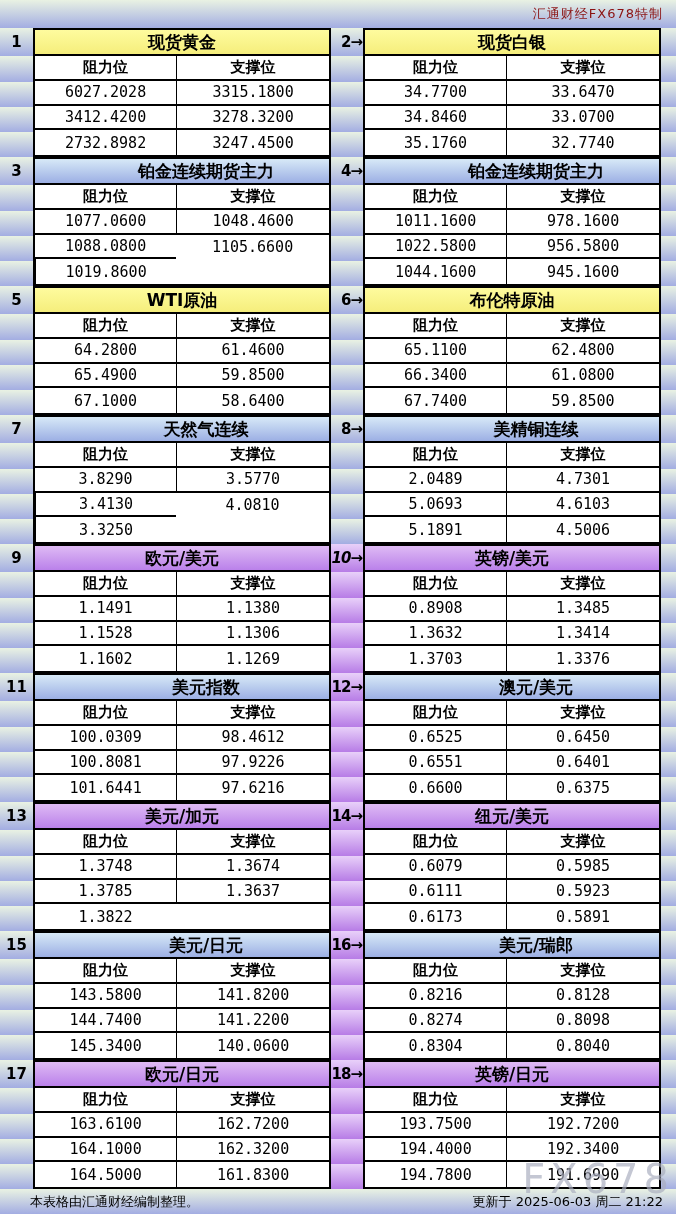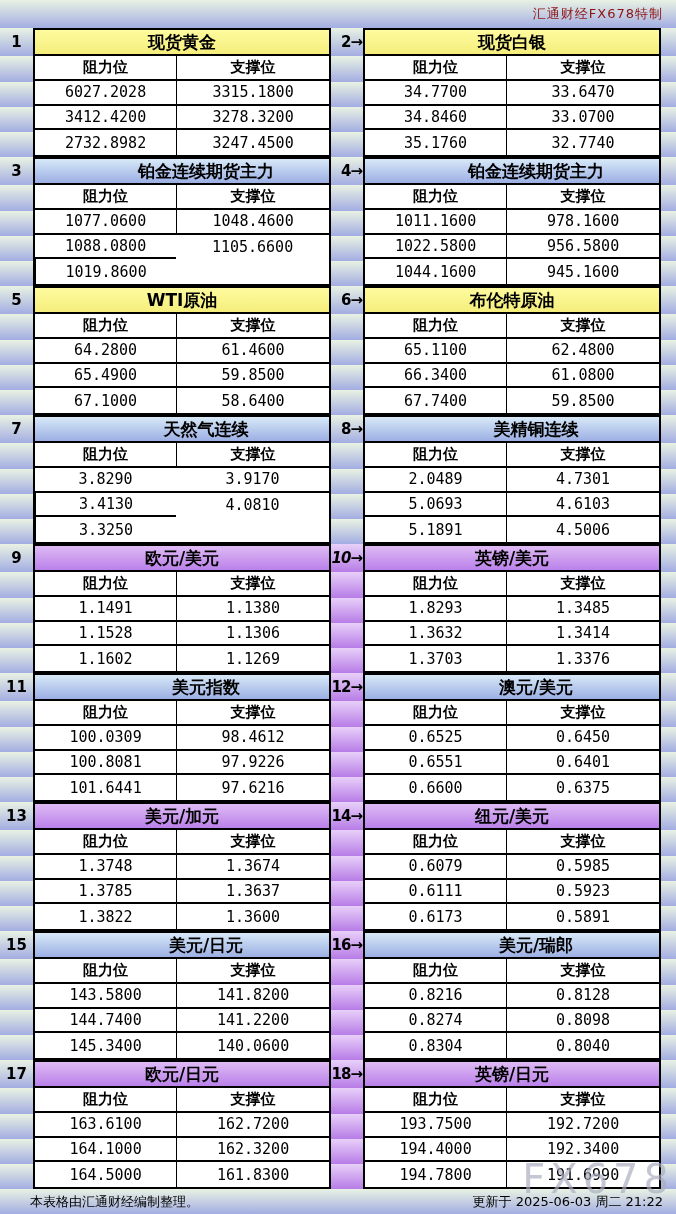--- a/index.html
+++ b/index.html
@@ -201,21 +201,21 @@
         <div class="stripe" style="grid-area: 1 / 5;"></div>
         <div class="stripe" style="grid-area: 2 / 5;"></div>
         <div class="stripe" style="grid-area: 3 / 5;"></div>
         <div class="stripe" style="grid-area: 4 / 5;"></div>
         <div class="stripe" style="grid-area: 5 / 5;"></div>
         <div class="panel theme-blue" style="grid-area: 1 / 2 / span 5;">
           <div class="ptitle">天然气连续</div>
           <div class="cell colhead">阻力位</div>
           <div class="cell colhead rcol">支撑位</div>
           <div class="cell val">3.8290</div>
-          <div class="cell val">3.9170</div>
+          <div class="cell val rcol">3.5770</div>
           <div class="cell val rcol">3.4130</div>
           <div class="cell val lastrow">4.0810</div>
           <div class="cell val rcol lastrow">3.3250</div>
         </div>
         <div class="panel theme-blue" style="grid-area: 1 / 4 / span 5;">
           <div class="ptitle">美精铜连续</div>
           <div class="cell colhead">阻力位</div>
           <div class="cell colhead rcol">支撑位</div>
           <div class="cell val">2.0489</div>
           <div class="cell val rcol">4.7301</div>
@@ -249,21 +249,21 @@
           <div class="cell val rcol">1.1380</div>
           <div class="cell val">1.1528</div>
           <div class="cell val rcol">1.1306</div>
           <div class="cell val lastrow">1.1602</div>
           <div class="cell val rcol lastrow">1.1269</div>
         </div>
         <div class="panel theme-purple" style="grid-area: 1 / 4 / span 5;">
           <div class="ptitle">英镑/美元</div>
           <div class="cell colhead">阻力位</div>
           <div class="cell colhead rcol">支撑位</div>
-          <div class="cell val">1.8293</div>
+          <div class="cell val">0.8908</div>
           <div class="cell val rcol">1.3485</div>
           <div class="cell val">1.3632</div>
           <div class="cell val rcol">1.3414</div>
           <div class="cell val lastrow">1.3703</div>
           <div class="cell val rcol lastrow">1.3376</div>
         </div>
       </div>
       <div class="section-row">
         <div class="stripe snum" style="grid-area: 1 / 1;">11</div>
         <div class="stripe" style="grid-area: 2 / 1;"></div>
@@ -321,21 +321,20 @@
         <div class="stripe" style="grid-area: 5 / 5;"></div>
         <div class="panel theme-purple" style="grid-area: 1 / 2 / span 5;">
           <div class="ptitle">美元/加元</div>
           <div class="cell colhead">阻力位</div>
           <div class="cell colhead rcol">支撑位</div>
           <div class="cell val">1.3748</div>
           <div class="cell val rcol">1.3674</div>
           <div class="cell val">1.3785</div>
           <div class="cell val rcol">1.3637</div>
           <div class="cell val lastrow">1.3822</div>
-          <div class="cell val rcol lastrow">1.3600</div>
         </div>
         <div class="panel theme-purple" style="grid-area: 1 / 4 / span 5;">
           <div class="ptitle">纽元/美元</div>
           <div class="cell colhead">阻力位</div>
           <div class="cell colhead rcol">支撑位</div>
           <div class="cell val">0.6079</div>
           <div class="cell val rcol">0.5985</div>
           <div class="cell val">0.6111</div>
           <div class="cell val rcol">0.5923</div>
           <div class="cell val lastrow">0.6173</div>

